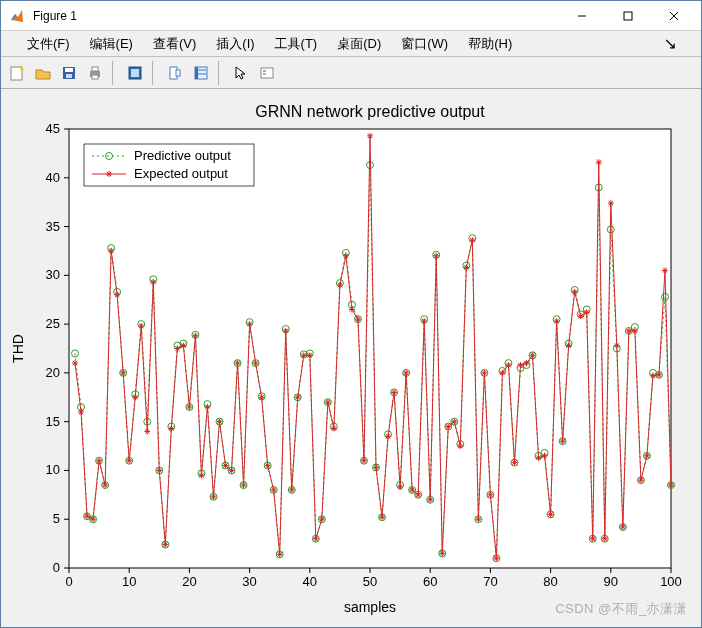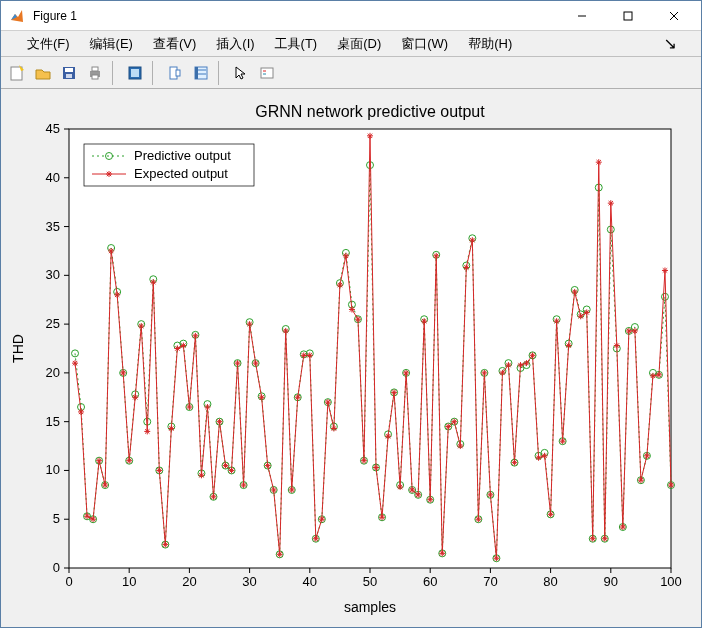--- a/index.html
+++ b/index.html
@@ -424,13 +424,14 @@
       <path d="M660.98,181.45555555555552 L666.98,181.45555555555552 M663.98,178.45555555555552 L663.98,184.45555555555552 M661.78,179.25555555555553 L666.1800000000001,183.6555555555555 M661.78,183.6555555555555 L666.1800000000001,179.25555555555553" stroke="#d62728" stroke-width="1"></path>
       <path d="M667,396.0777777777778 L673,396.0777777777778 M670,393.0777777777778 L670,399.0777777777778 M667.8,393.8777777777778 L672.2,398.27777777777777 M667.8,398.27777777777777 L672.2,393.8777777777778" stroke="#d62728" stroke-width="1"></path>
       <rect x="83" y="55" width="170" height="42" fill="#fff" stroke="#000" stroke-width="0.7"></rect>
       <line x1="91" y1="67" x2="125" y2="67" stroke="#2ca02c" stroke-dasharray="2,3"></line>
       <circle cx="108" cy="67" r="3.5" fill="none" stroke="#2ca02c"></circle>
       <text x="133" y="71" font-size="13" fill="#000">Predictive output</text>
       <line x1="91" y1="85" x2="125" y2="85" stroke="#d62728"></line>
       <path d="M105,85 L111,85 M108,82 L108,88 M105.8,82.8 L110.2,87.2 M105.8,87.2 L110.2,82.8" stroke="#d62728"></path>
       <text x="133" y="89" font-size="13" fill="#000">Expected output</text>
     </svg>
+  <div class="watermark">CSDN @不雨_亦潇潇</div>
 </div>
 
 </body></html>

